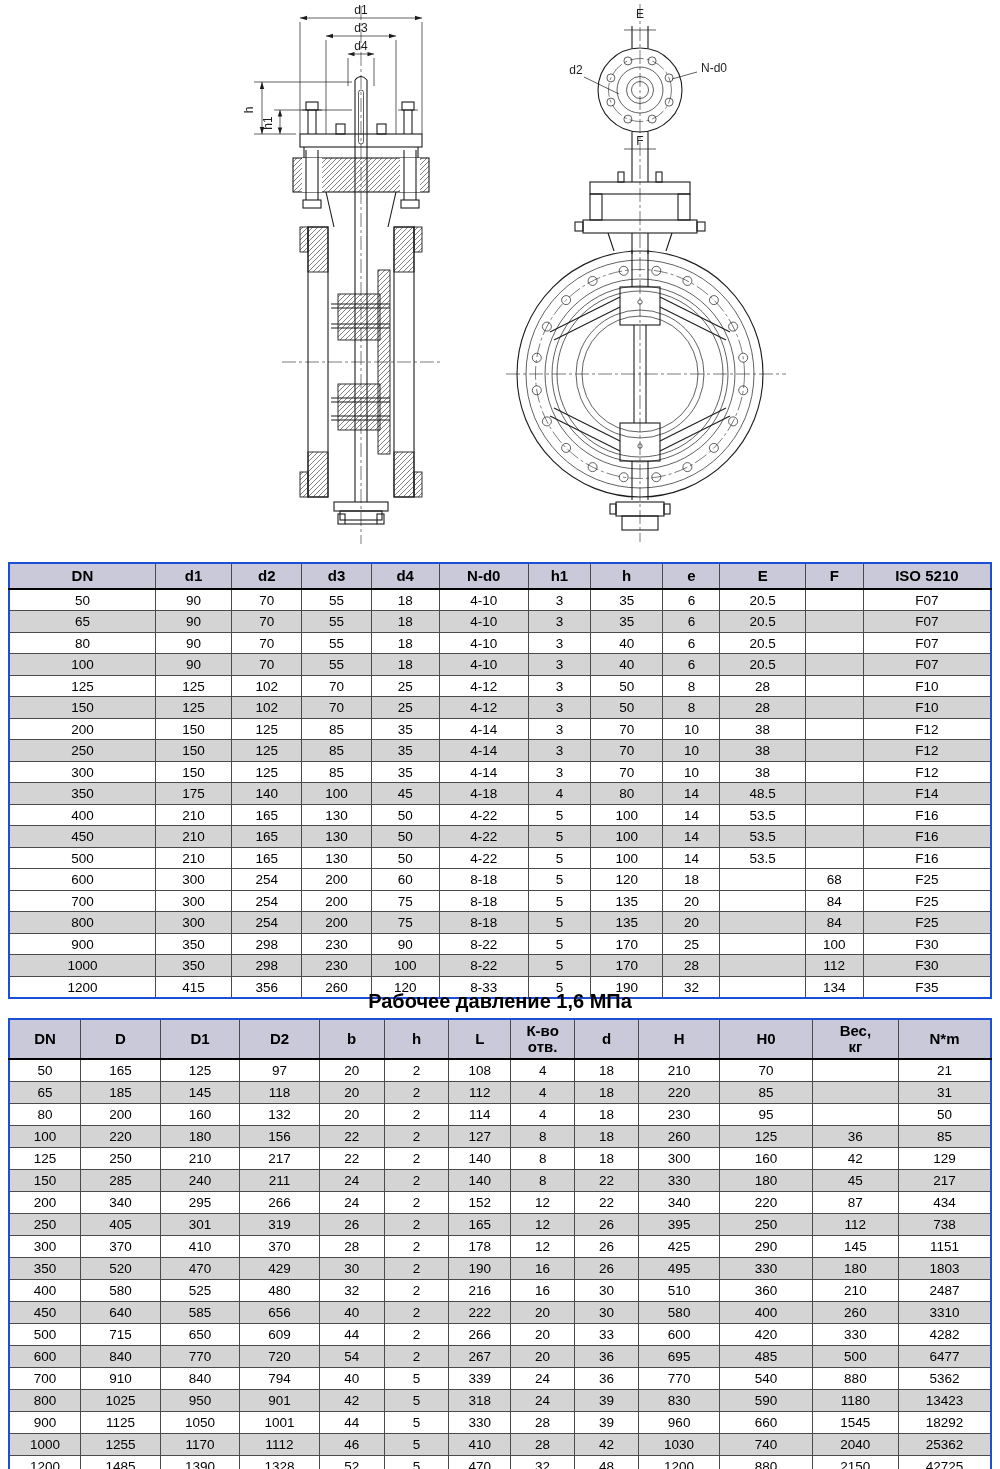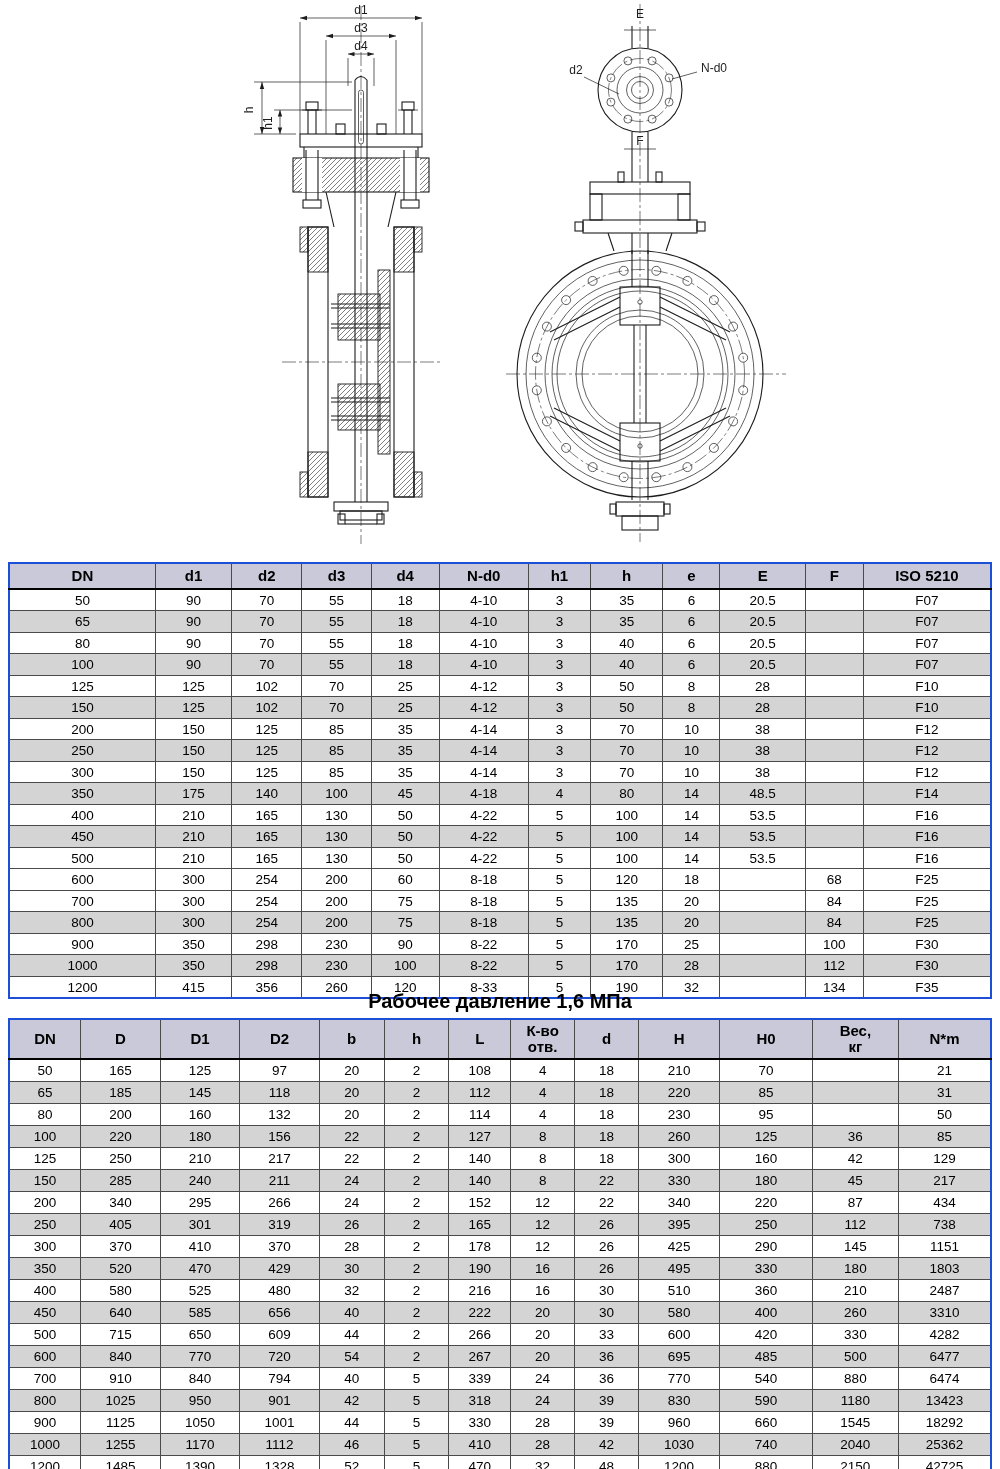--- a/index.html
+++ b/index.html
@@ -853,21 +853,21 @@
           <td>840</td>
           <td>794</td>
           <td>40</td>
           <td>5</td>
           <td>339</td>
           <td>24</td>
           <td>36</td>
           <td>770</td>
           <td>540</td>
           <td>880</td>
-          <td>6474</td>
+          <td>5362</td>
         </tr>
         <tr class="shaded">
           <td>800</td>
           <td>1025</td>
           <td>950</td>
           <td>901</td>
           <td>42</td>
           <td>5</td>
           <td>318</td>
           <td>24</td>

